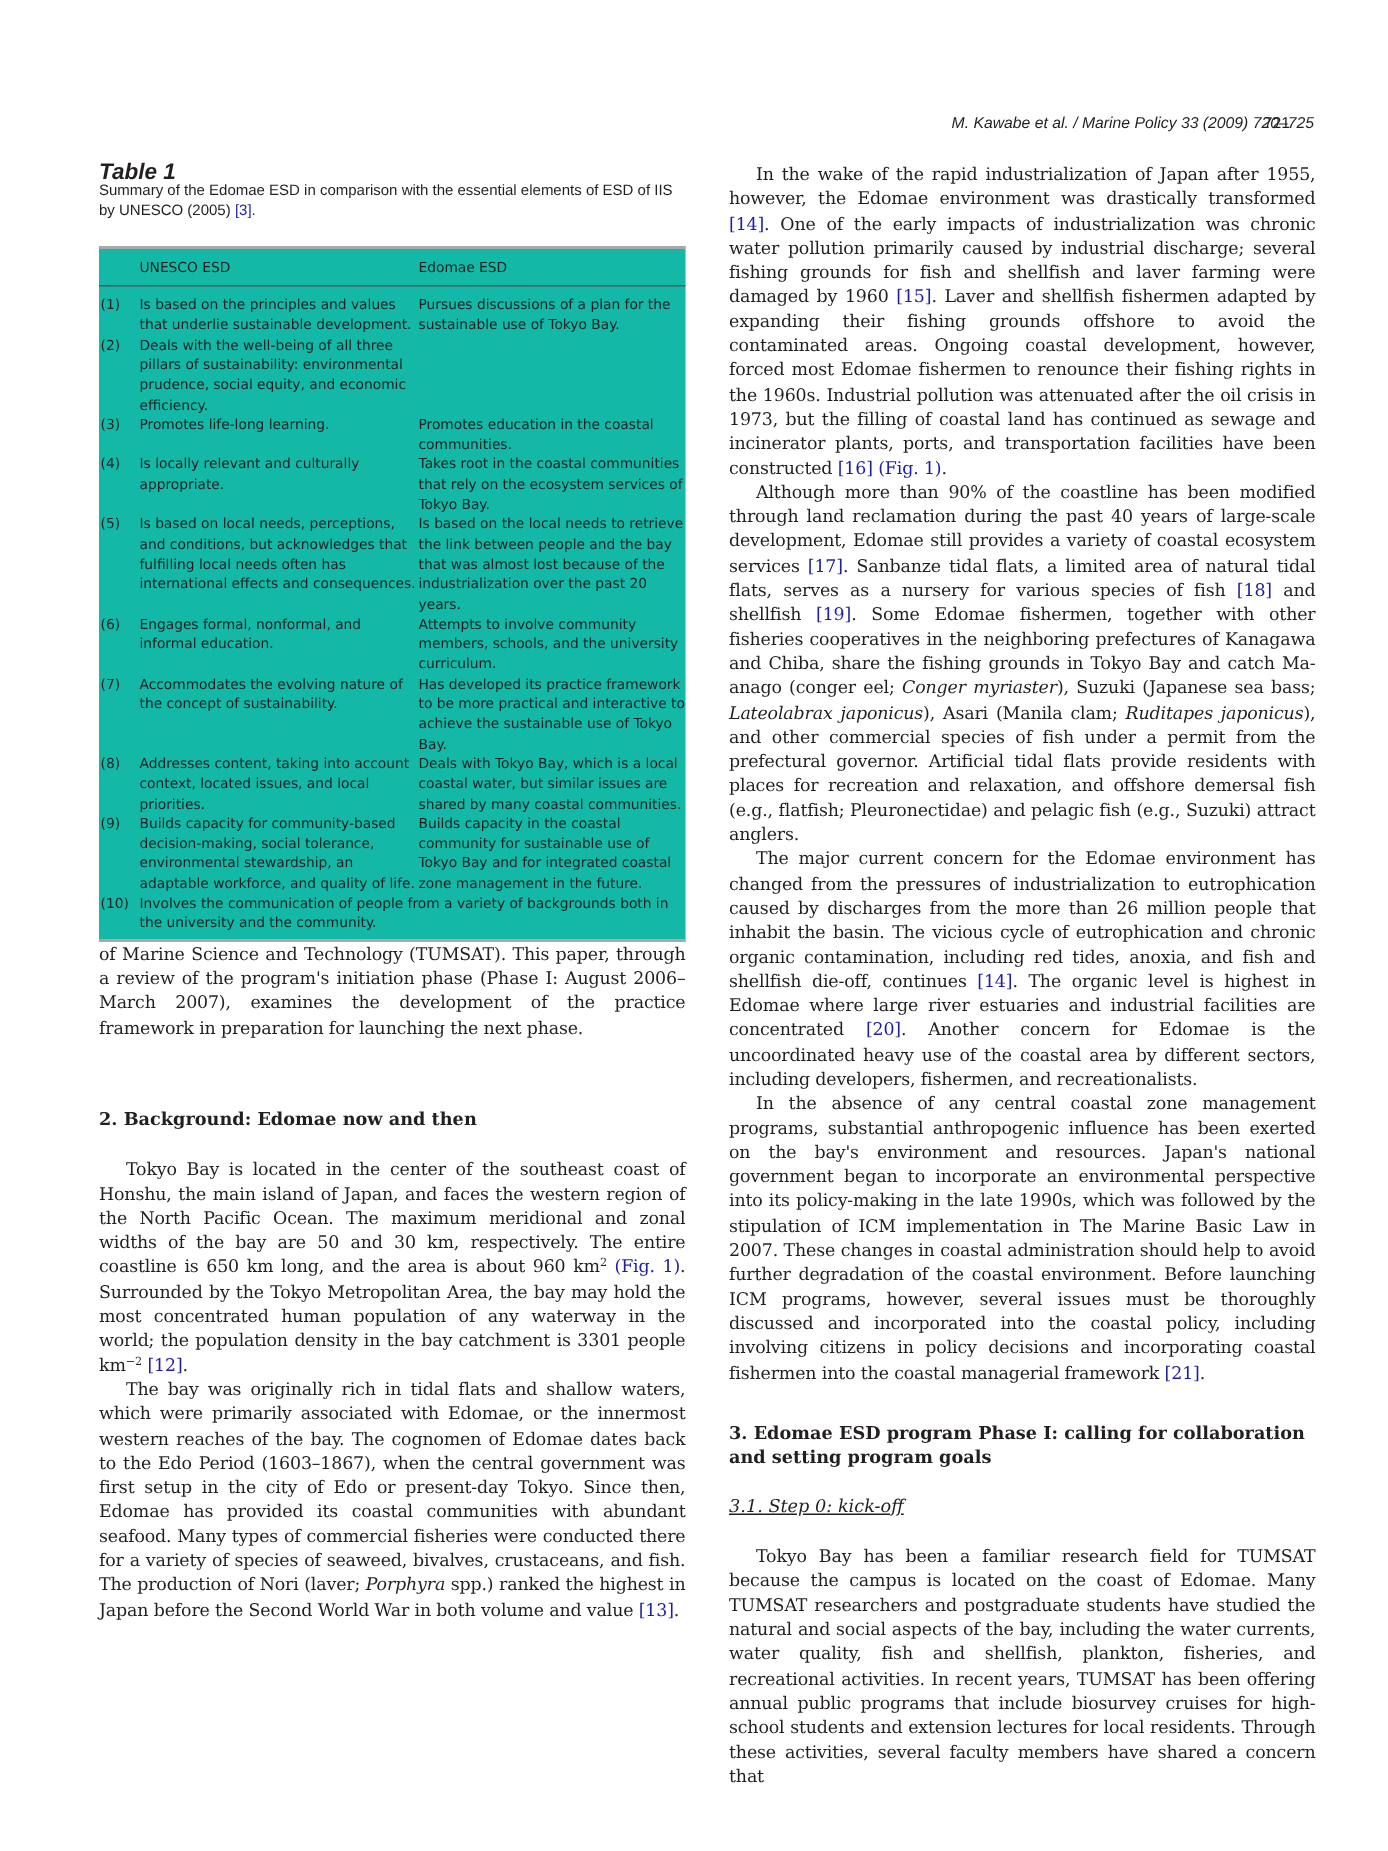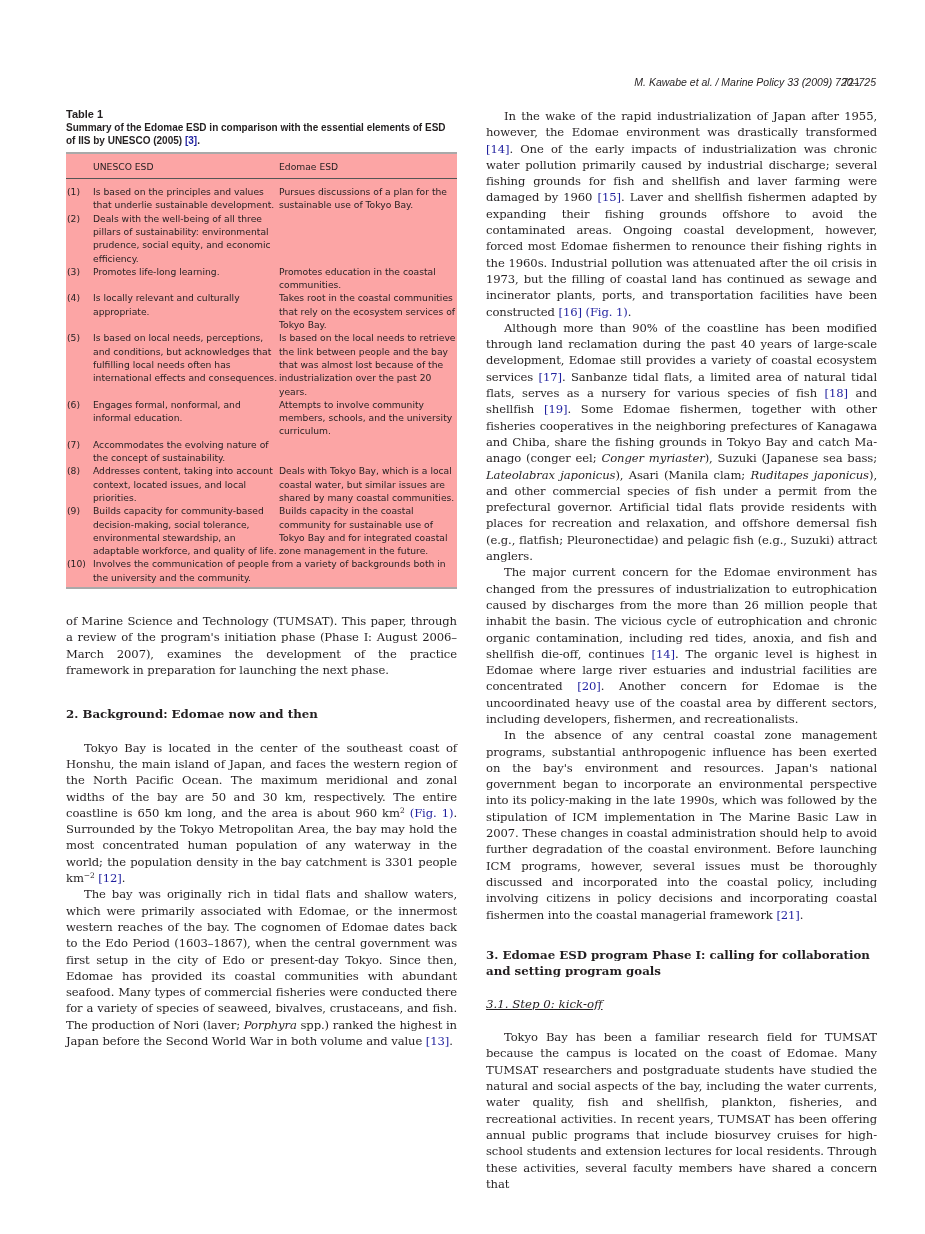--- a/index.html
+++ b/index.html
@@ -11,26 +11,26 @@
       position: absolute; top: 76px; left: 66px; width: 810px;
       font-family: "Liberation Sans", sans-serif; font-size: 10.5px; color: #231f20;
     }
     .running-head .citation { position: absolute; left: 0; width: 810px; text-align: right; font-style: italic; }
     .running-head .pageno { position: absolute; right: 16px; }
 
     .col { position: absolute; top: 108px; width: 391px; }
     .col-left { left: 66px; }
     .col-right { left: 486px; }
 
-    .table-label { font-family: "Liberation Sans", sans-serif; font-size: 11px; font-weight: bold; line-height: 13px; }
-    .table-caption { font-family: "Liberation Sans", sans-serif; font-size: 10px; line-height: 13.4px; margin-bottom: 4px; font-weight: bold; }
+    .table-label { font-family: "Liberation Sans", sans-serif; font-size: 15px; font-weight: bold; line-height: 13px; font-style: italic; }
+    .table-caption { font-family: "Liberation Sans", sans-serif; font-size: 10px; line-height: 13.4px; margin-bottom: 16px; }
     .ref { color: #1f1f9e; }
 
     .tbl {
-      background: #fca5a5; border-top: 2px solid #a9a9a9; border-bottom: 2px solid #a9a9a9;
+      background: #14b8a6; border-top: 2px solid #a9a9a9; border-bottom: 2px solid #a9a9a9;
       font-family: "DejaVu Sans", sans-serif; font-size: 9.2px; line-height: 13.3px;
       padding-bottom: 3px;
     }
     .tbl-head { display: flex; border-bottom: 1px solid #555; padding: 6px 0 5px 0; }
     .tbl-row { display: flex; }
     .c-num { width: 26px; flex: none; padding-left: 1px; }
     .c-unesco { width: 186px; flex: none; padding-right: 0px; }
     .c-edomae { flex: 1; }
     .tbl-body { padding-top: 6px; }
 
@@ -88,41 +88,42 @@
           <div class="c-edomae">Is based on the local needs to retrieve the link between people and the bay that was almost lost because of the industrialization over the past 20 years.</div>
         </div>
       <div class="tbl-row">
           <div class="c-num">(6)</div>
           <div class="c-unesco">Engages formal, nonformal, and informal education.</div>
           <div class="c-edomae">Attempts to involve community members, schools, and the university curriculum.</div>
         </div>
       <div class="tbl-row">
           <div class="c-num">(7)</div>
           <div class="c-unesco">Accommodates the evolving nature of the concept of sustainability.</div>
+          <div class="c-edomae">Has developed its practice framework to be more practical and interactive to achieve the sustainable use of Tokyo Bay.</div>
         </div>
       <div class="tbl-row">
           <div class="c-num">(8)</div>
           <div class="c-unesco">Addresses content, taking into account context, located issues, and local priorities.</div>
           <div class="c-edomae">Deals with Tokyo Bay, which is a local coastal water, but similar issues are shared by many coastal communities.</div>
         </div>
       <div class="tbl-row">
           <div class="c-num">(9)</div>
           <div class="c-unesco">Builds capacity for community-based decision-making, social tolerance, environmental stewardship, an adaptable workforce, and quality of life.</div>
           <div class="c-edomae">Builds capacity in the coastal community for sustainable use of Tokyo Bay and for integrated coastal zone management in the future.</div>
         </div>
       <div class="tbl-row">
           <div class="c-num">(10)</div>
           <div class="c-edomae">Involves the communication of people from a variety of backgrounds both in the university and the community.</div>
         </div>
     </div>
   </div>
 
-  <p class="body-text" style="margin-top:24px;">of Marine Science and Technology (TUMSAT). This paper, through a review of the program's initiation phase (Phase I: August 2006–March 2007), examines the development of the practice framework in preparation for launching the next phase.</p>
+  <p class="body-text" style="">of Marine Science and Technology (TUMSAT). This paper, through a review of the program's initiation phase (Phase I: August 2006–March 2007), examines the development of the practice framework in preparation for launching the next phase.</p>
 
-  <p class="section-head" style="margin-top:28px;">2.  Background: Edomae now and then</p>
+  <p class="section-head" style="margin-top:45px;">2.  Background: Edomae now and then</p>
 
   <p class="body-text indent" style="margin-top:17px;"><span>Tokyo Bay is located in the center of the southeast coast of Honshu, the main island of Japan, and faces the western region of the North Pacific Ocean. The maximum meridional and zonal widths of the bay are 50 and 30 km, respectively. The entire coastline is 650 km long, and the area is about 960 km</span><sup>2</sup> <span class="ref">(Fig. 1)</span><span>. Surrounded by the Tokyo Metropolitan Area, the bay may hold the most concentrated human population of any waterway in the world; the population density in the bay catchment is 3301 people km</span><sup>−2</sup> <span class="ref">[12]</span><span>.</span></p>
 
   <p class="body-text indent"><span>The bay was originally rich in tidal flats and shallow waters, which were primarily associated with Edomae, or the innermost western reaches of the bay. The cognomen of Edomae dates back to the Edo Period (1603–1867), when the central government was first setup in the city of Edo or present-day Tokyo. Since then, Edomae has provided its coastal communities with abundant seafood. Many types of commercial fisheries were conducted there for a variety of species of seaweed, bivalves, crustaceans, and fish. The production of Nori (laver; </span><i>Porphyra</i><span> spp.) ranked the highest in Japan before the Second World War in both volume and value </span><span class="ref">[13]</span><span>.</span></p>
 </div>
 
 <div class="col col-right">
   <p class="body-text indent"><span>In the wake of the rapid industrialization of Japan after 1955, however, the Edomae environment was drastically transformed </span><span class="ref">[14]</span><span>. One of the early impacts of industrialization was chronic water pollution primarily caused by industrial discharge; several fishing grounds for fish and shellfish and laver farming were damaged by 1960 </span><span class="ref">[15]</span><span>. Laver and shellfish fishermen adapted by expanding their fishing grounds offshore to avoid the contaminated areas. Ongoing coastal development, however, forced most Edomae fishermen to renounce their fishing rights in the 1960s. Industrial pollution was attenuated after the oil crisis in 1973, but the filling of coastal land has continued as sewage and incinerator plants, ports, and transportation facilities have been constructed </span><span class="ref">[16] (Fig. 1)</span><span>.</span></p>
 
   <p class="body-text indent"><span>Although more than 90% of the coastline has been modified through land reclamation during the past 40 years of large-scale development, Edomae still provides a variety of coastal ecosystem services </span><span class="ref">[17]</span><span>. Sanbanze tidal flats, a limited area of natural tidal flats, serves as a nursery for various species of fish </span><span class="ref">[18]</span><span> and shellfish </span><span class="ref">[19]</span><span>. Some Edomae fishermen, together with other fisheries cooperatives in the neighboring prefectures of Kanagawa and Chiba, share the fishing grounds in Tokyo Bay and catch Ma-anago (conger eel; </span><i>Conger myriaster</i><span>), Suzuki (Japanese sea bass; </span><i>Lateolabrax japonicus</i><span>), Asari (Manila clam; </span><i>Ruditapes japonicus</i><span>), and other commercial species of fish under a permit from the prefectural governor. Artificial tidal flats provide residents with places for recreation and relaxation, and offshore demersal fish (e.g., flatfish; Pleuronectidae) and pelagic fish (e.g., Suzuki) attract anglers.</span></p>

